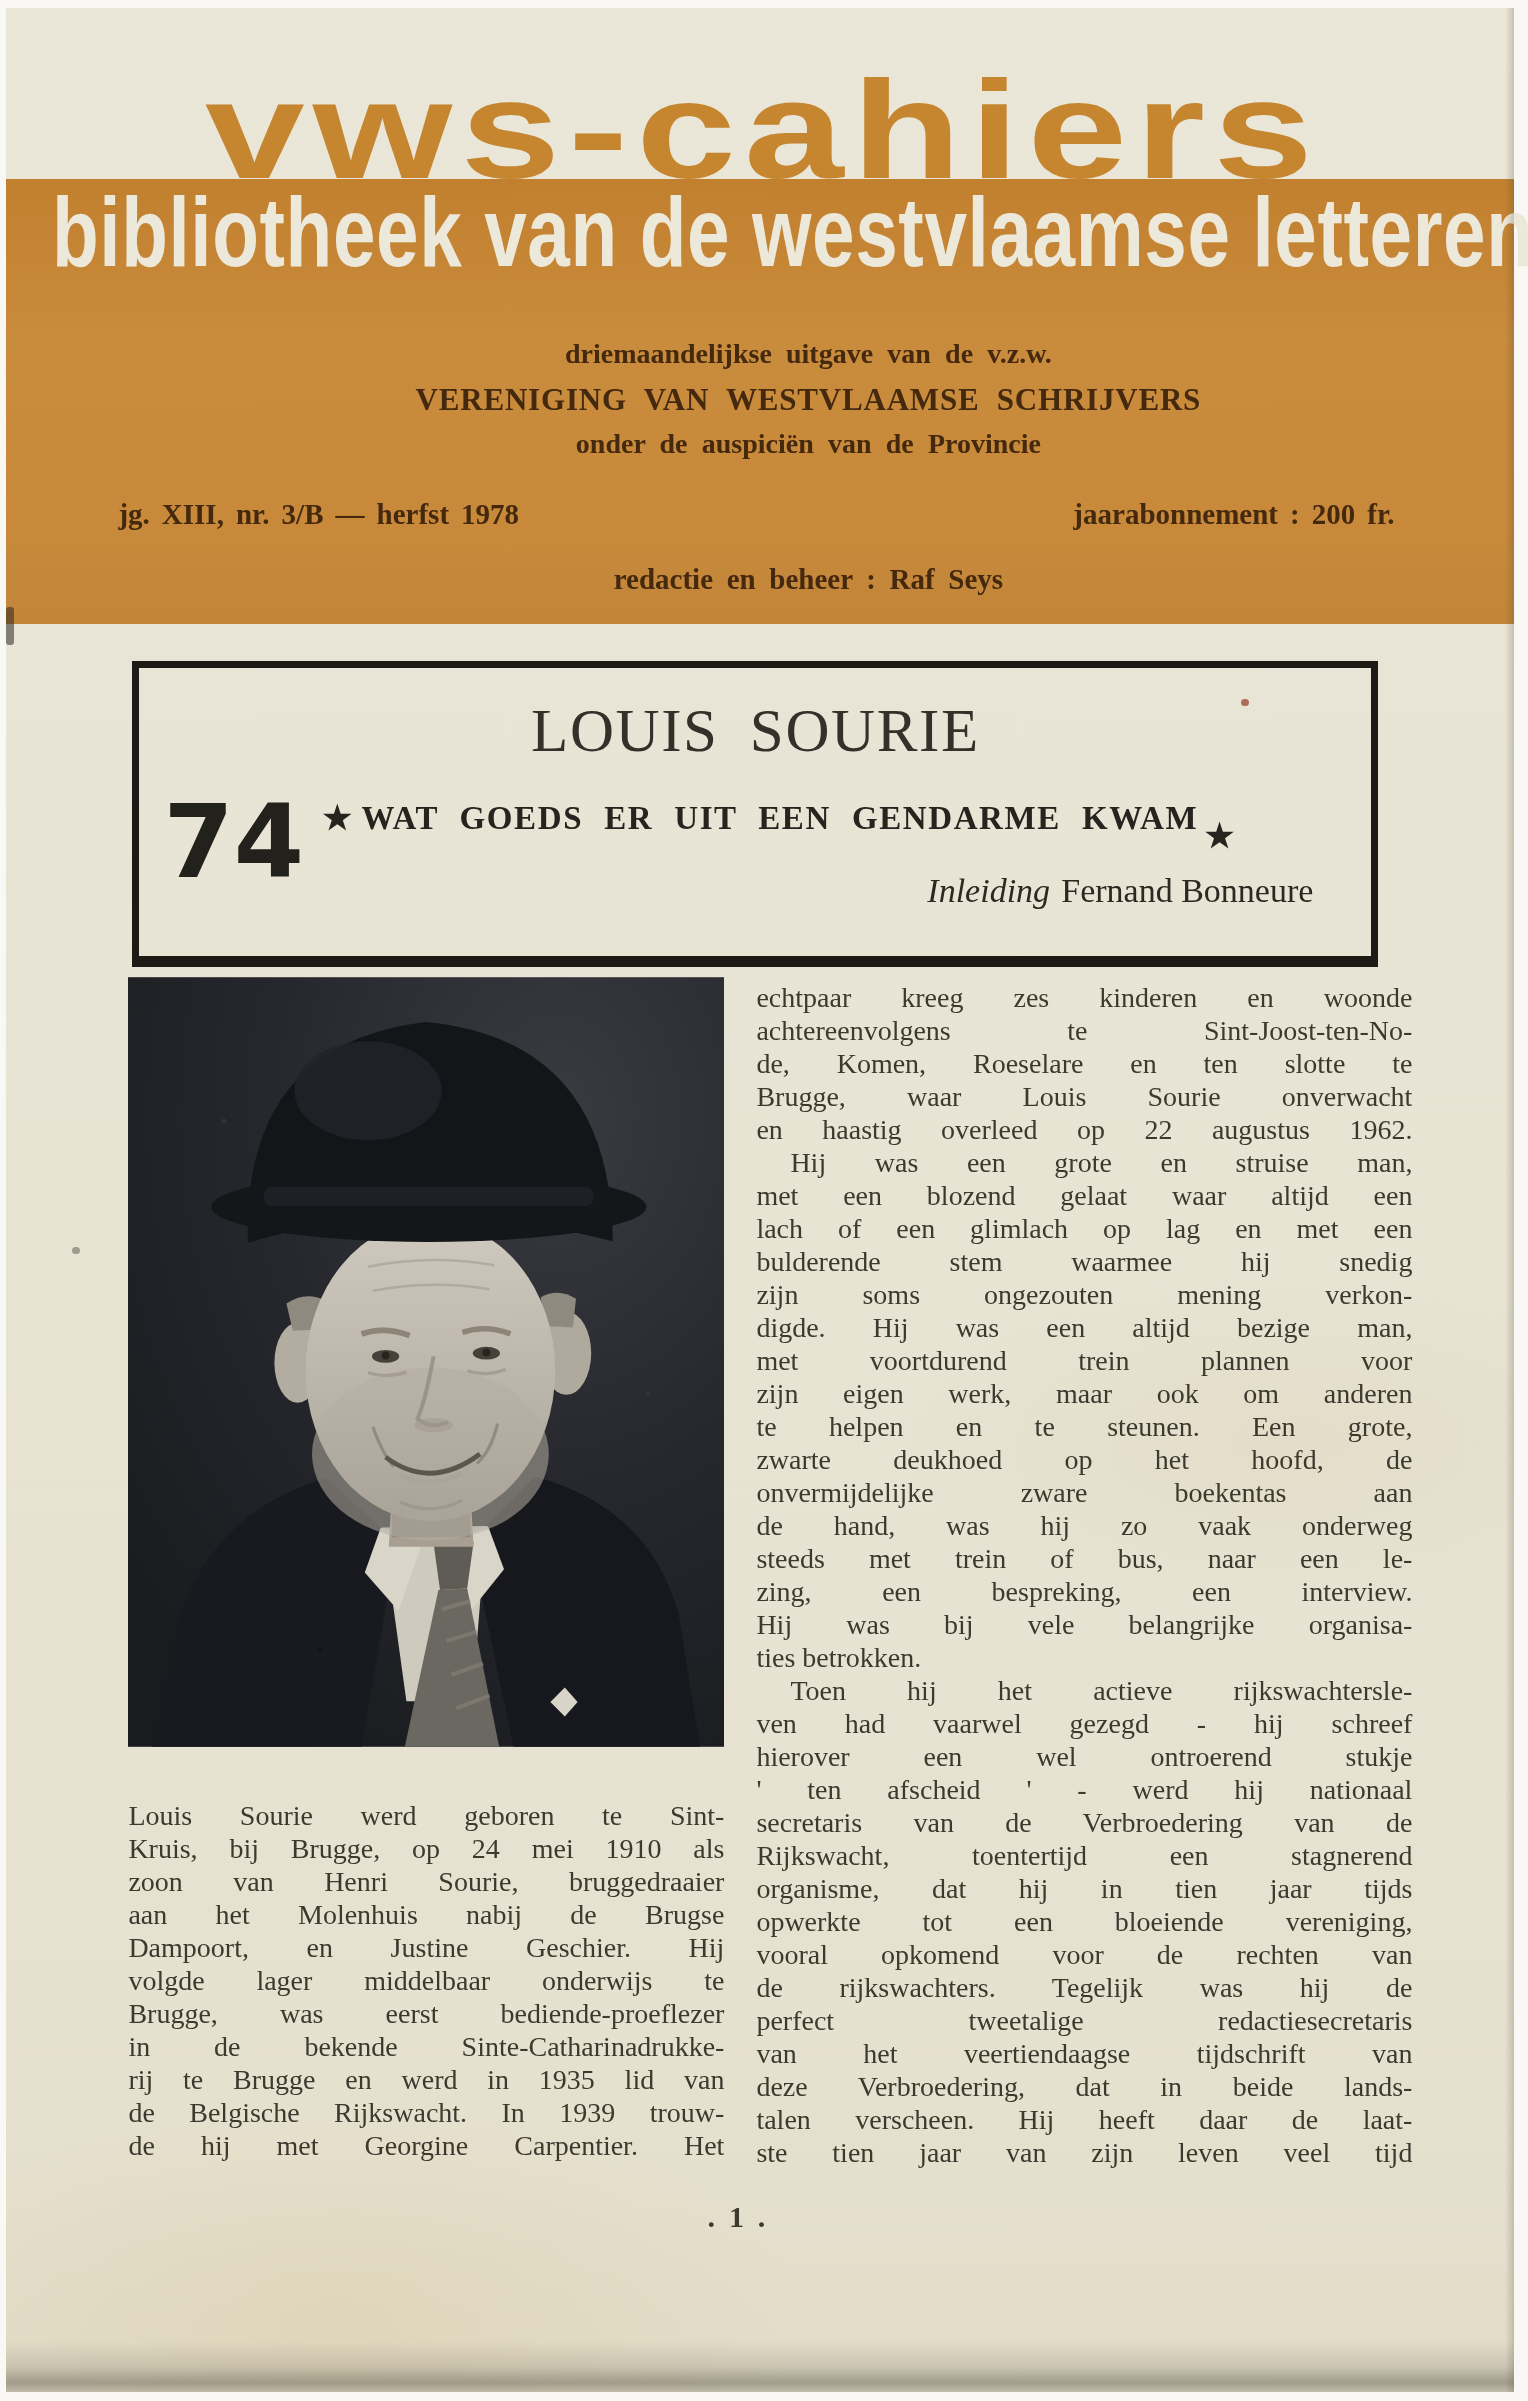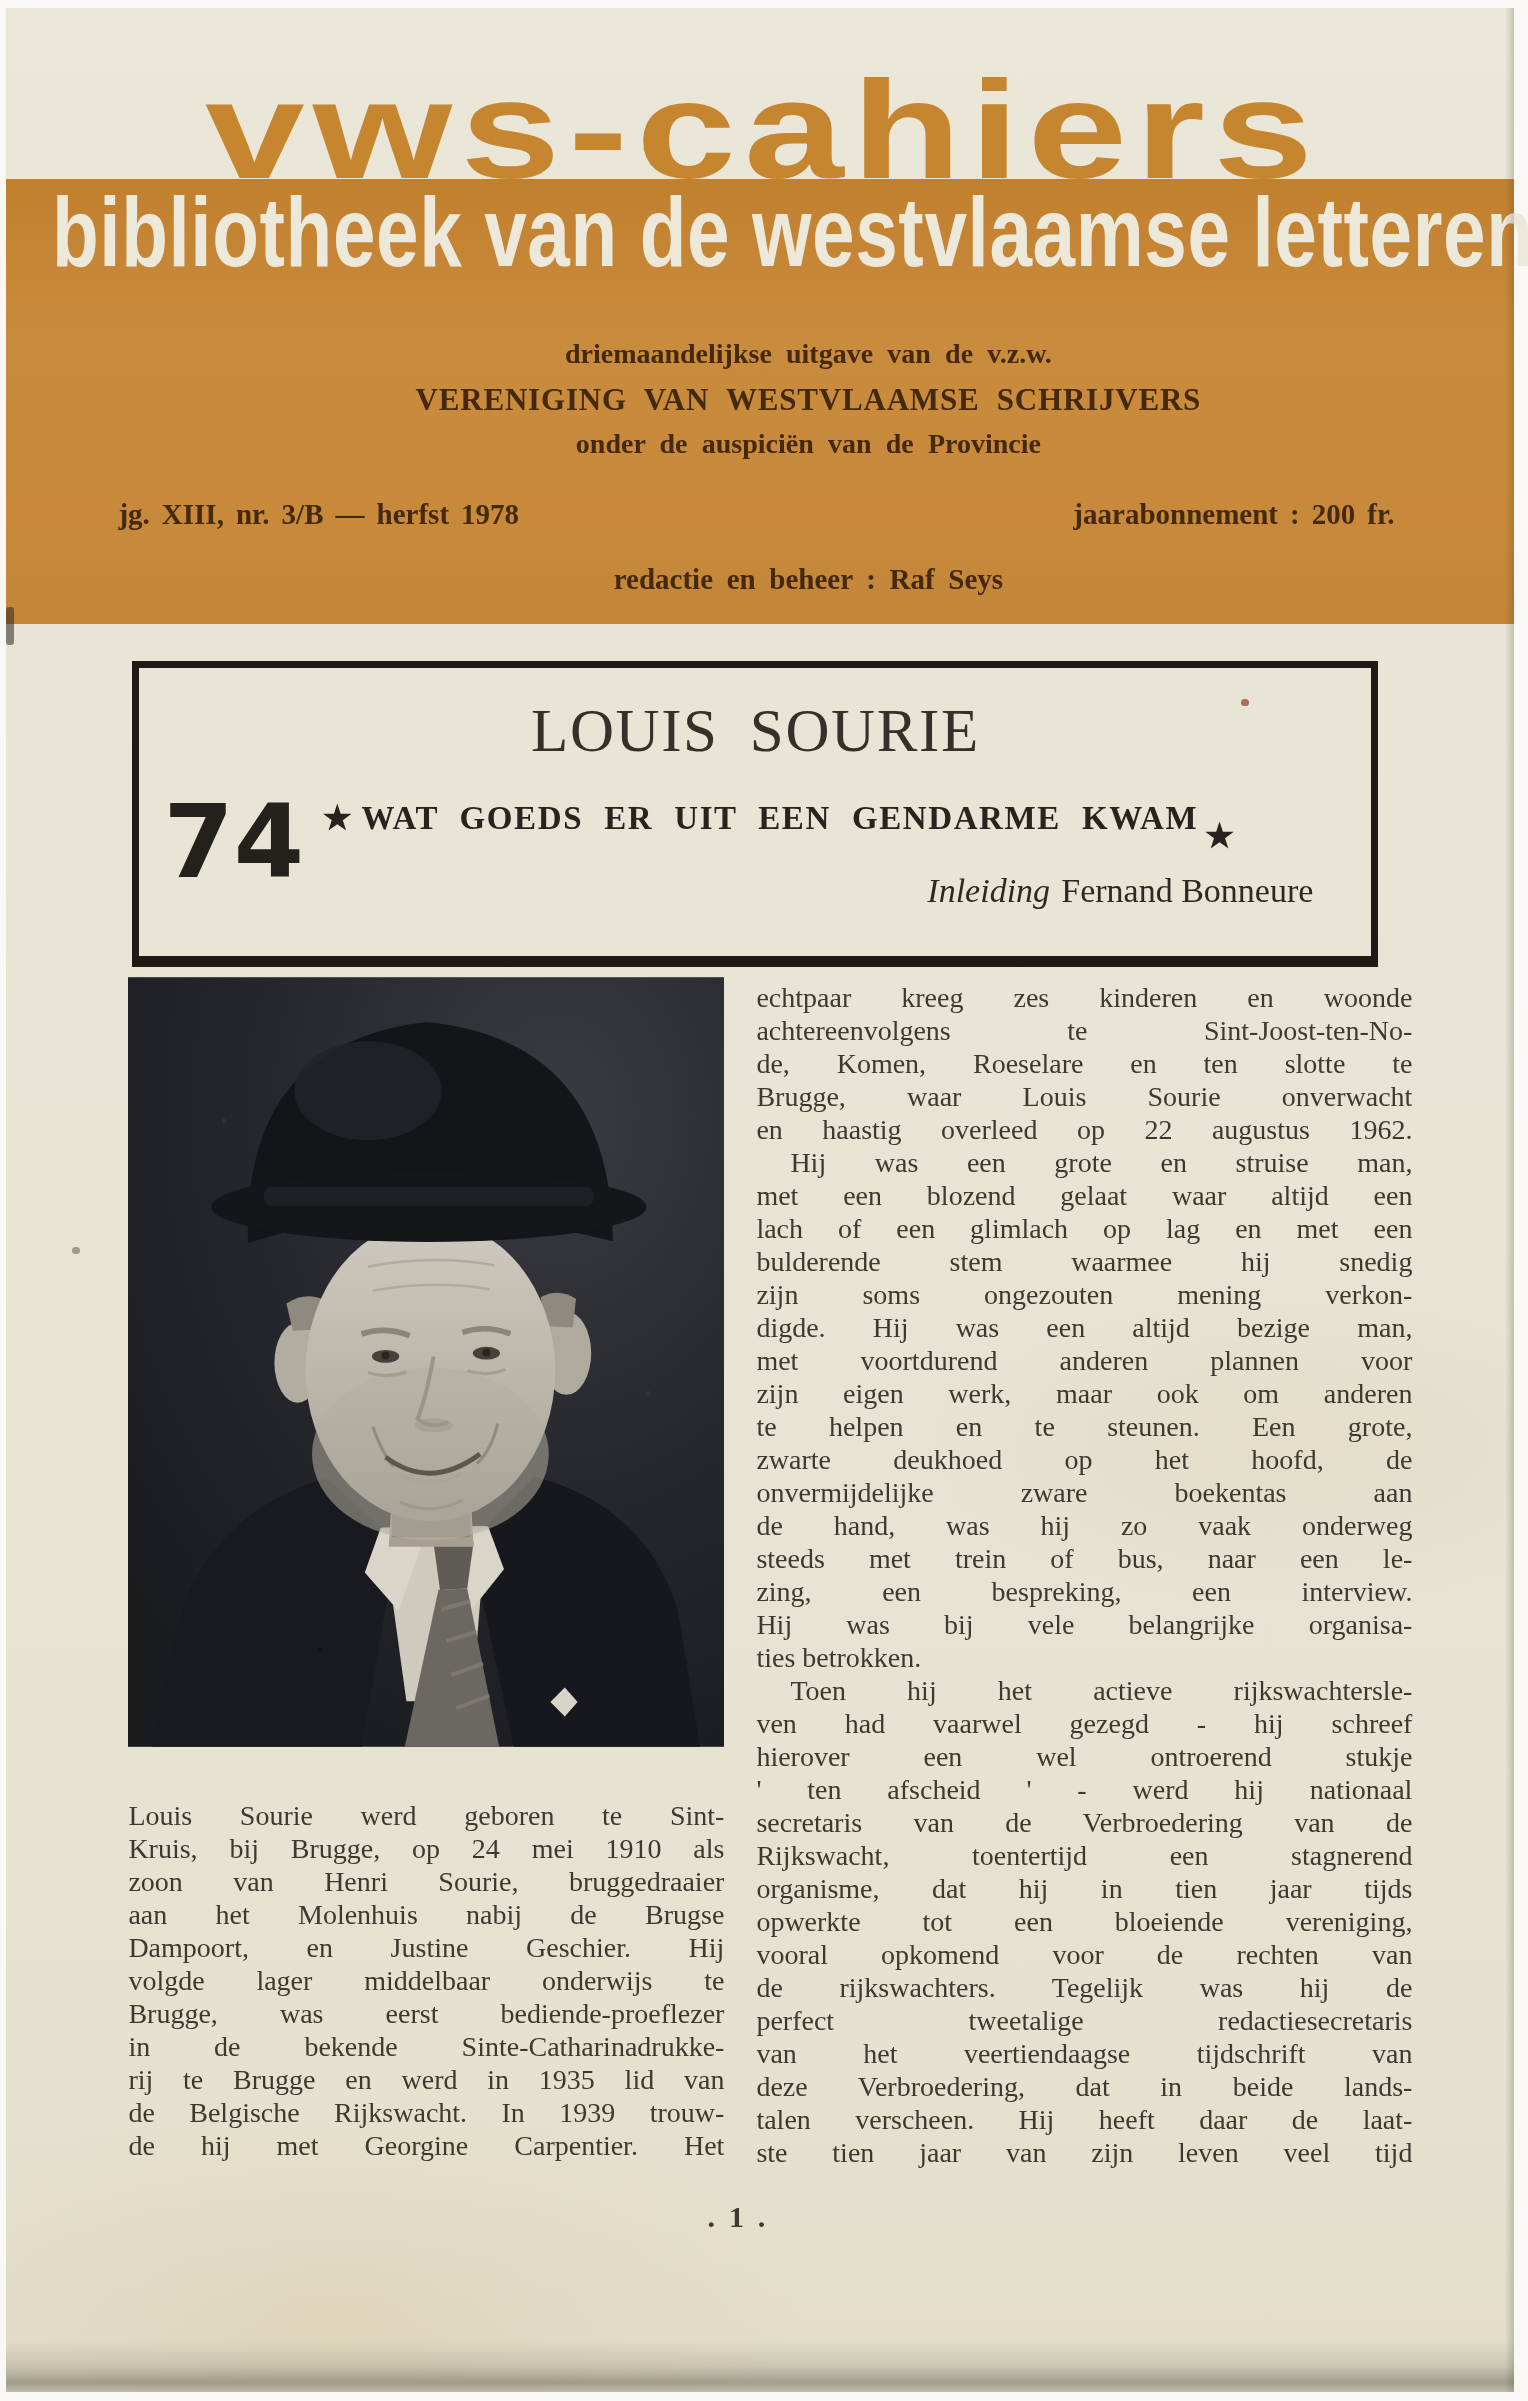--- a/index.html
+++ b/index.html
@@ -176,21 +176,21 @@
         <div class="line">achtereenvolgens te Sint-Joost-ten-No-</div>
         <div class="line">de, Komen, Roeselare en ten slotte te</div>
         <div class="line">Brugge, waar Louis Sourie onverwacht</div>
         <div class="line">en haastig overleed op 22 augustus 1962.</div>
         <div class="line indent">Hij was een grote en struise man,</div>
         <div class="line">met een blozend gelaat waar altijd een</div>
         <div class="line">lach of een glimlach op lag en met een</div>
         <div class="line">bulderende stem waarmee hij snedig</div>
         <div class="line">zijn soms ongezouten mening verkon-</div>
         <div class="line">digde. Hij was een altijd bezige man,</div>
-        <div class="line">met voortdurend anderen plannen voor</div>
+        <div class="line">met voortdurend trein plannen voor</div>
         <div class="line">zijn eigen werk, maar ook om anderen</div>
         <div class="line">te helpen en te steunen. Een grote,</div>
         <div class="line">zwarte deukhoed op het hoofd, de</div>
         <div class="line">onvermijdelijke zware boekentas aan</div>
         <div class="line">de hand, was hij zo vaak onderweg</div>
         <div class="line">steeds met trein of bus, naar een le-</div>
         <div class="line">zing, een bespreking, een interview.</div>
         <div class="line">Hij was bij vele belangrijke organisa-</div>
         <div class="line short">ties betrokken.</div>
         <div class="line indent">Toen hij het actieve rijkswachtersle-</div>

